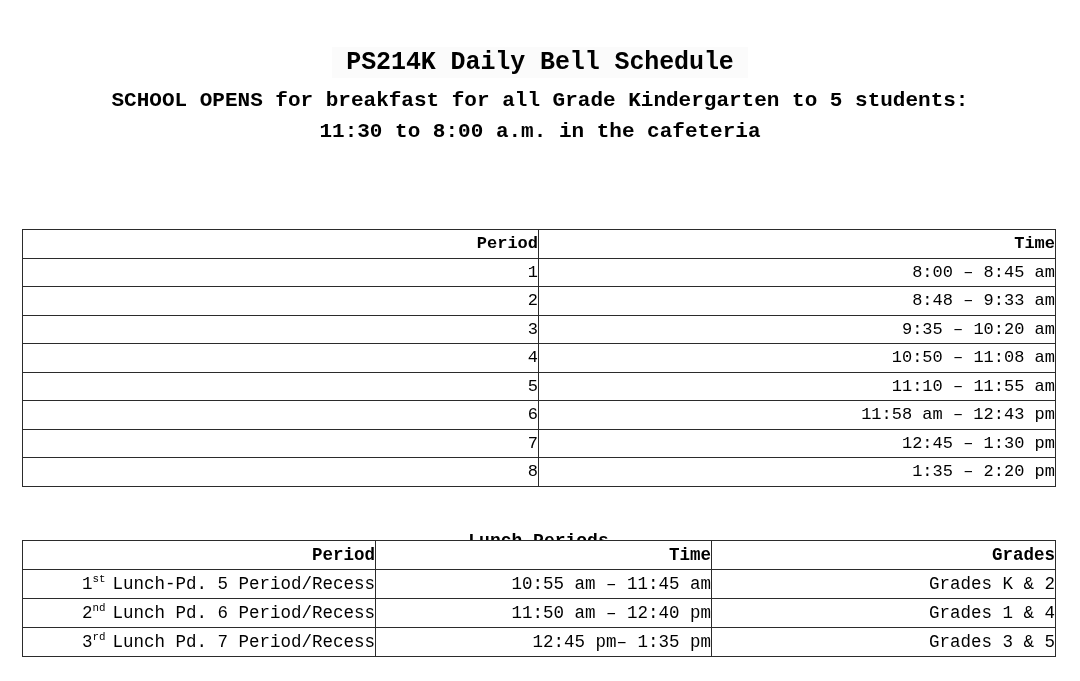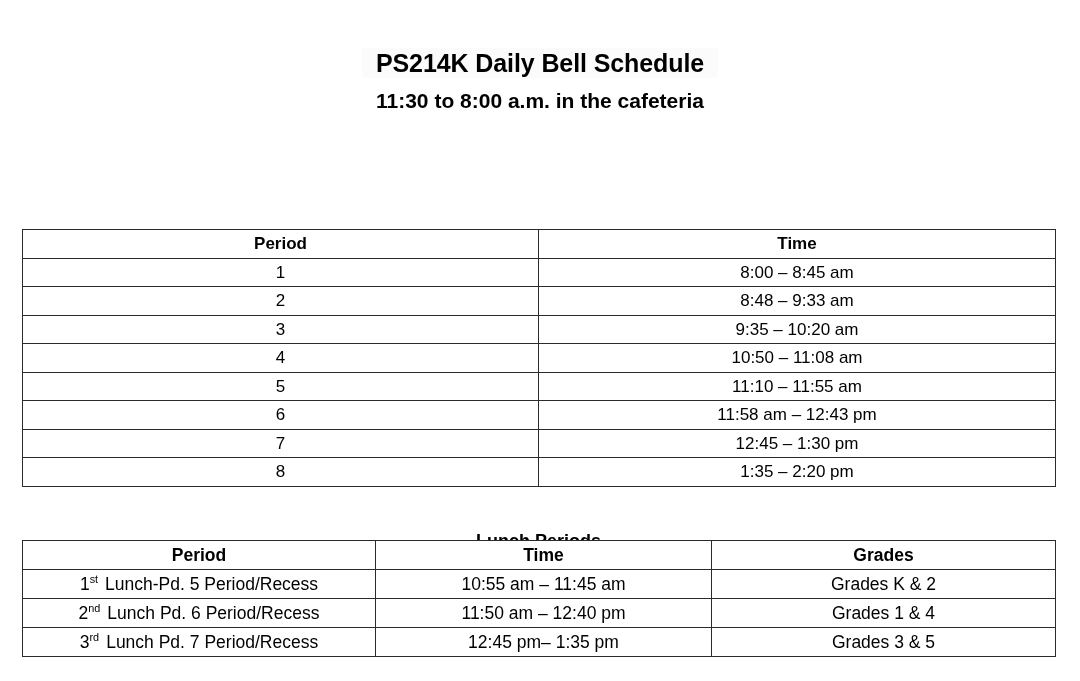--- a/index.html
+++ b/index.html
@@ -13,20 +13,21 @@
     font-family: "Liberation Sans", sans-serif;
     color: #000000;
     -webkit-font-smoothing: antialiased;
     overflow: hidden;
   }
   .page {
     position: relative;
     width: 1080px;
     height: 681px;
     box-sizing: border-box;
+    font-family: Liberation Mono, monospace;
   }
 
   
   .doc-title {
     position: absolute;
     left: 0;
     top: 29px;
     width: 1080px;
     text-align: center;
     font-size: 25px;
@@ -64,21 +65,21 @@
 
   
   table.sched {
     position: absolute;
     border-collapse: collapse;
     table-layout: fixed;
     font-size: 17px;
   }
   table.sched td, table.sched th {
     border: 1.6px solid #2b2b2b;
-    text-align: center;
+    text-align: right;
     vertical-align: middle;
     padding: 0;
     font-weight: normal;
     background: #ffffff;
   }
   table.sched th {
     font-weight: bold;
   }
 
   
@@ -129,20 +130,21 @@
   .gap { display: inline-block; width: 7px; }
 </style>
 </head>
 <body>
 
 <div class="page">
 
   <h1 class="doc-title"><span class="shade">PS214K Daily Bell Schedule</span></h1>
 
   <div class="subtitle">
+    <span>SCHOOL OPENS for breakfast for all Grade Kindergarten to 5 students:</span>
     <span class="line2">11:30 to 8:00 a.m. in the cafeteria</span>
   </div>
 
 
   <table class="sched" id="bell-table">
     <colgroup>
       <col class="c-period">
       <col class="c-time">
     </colgroup>
     <thead>

